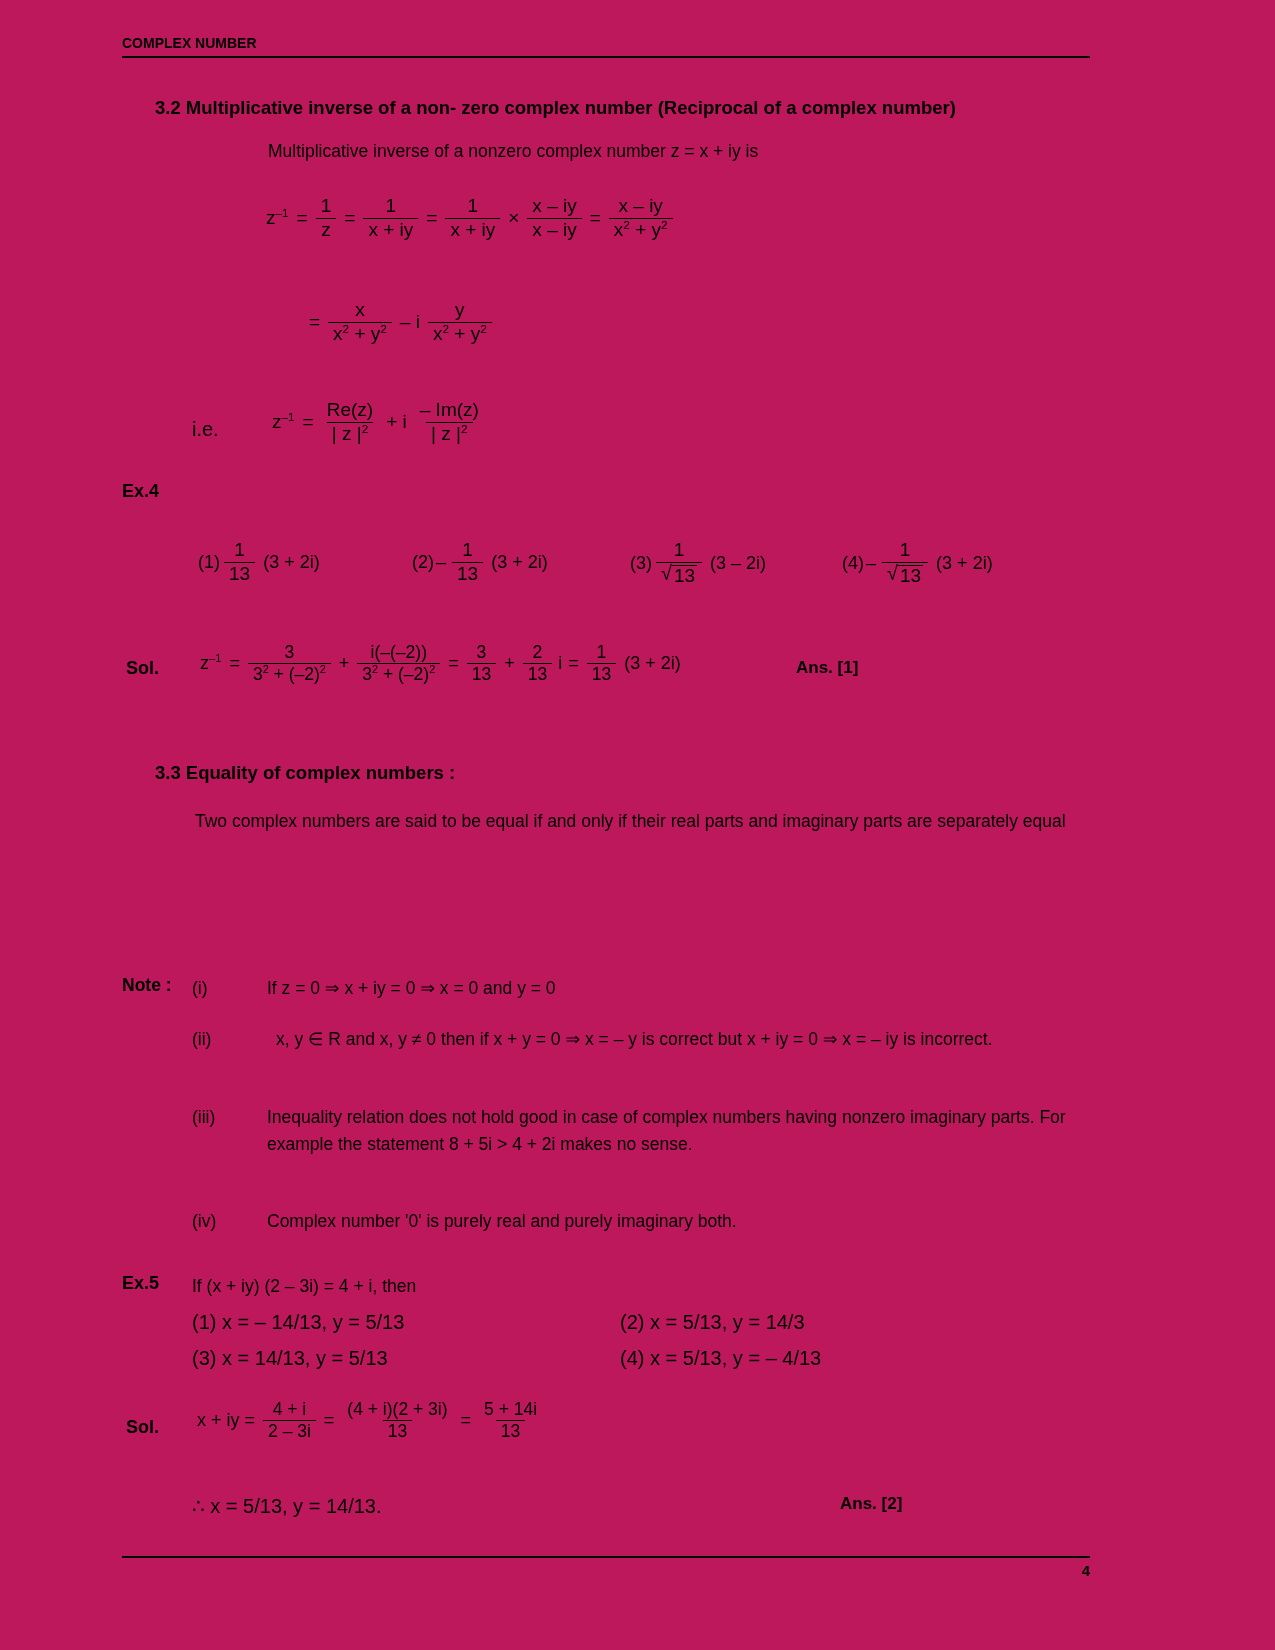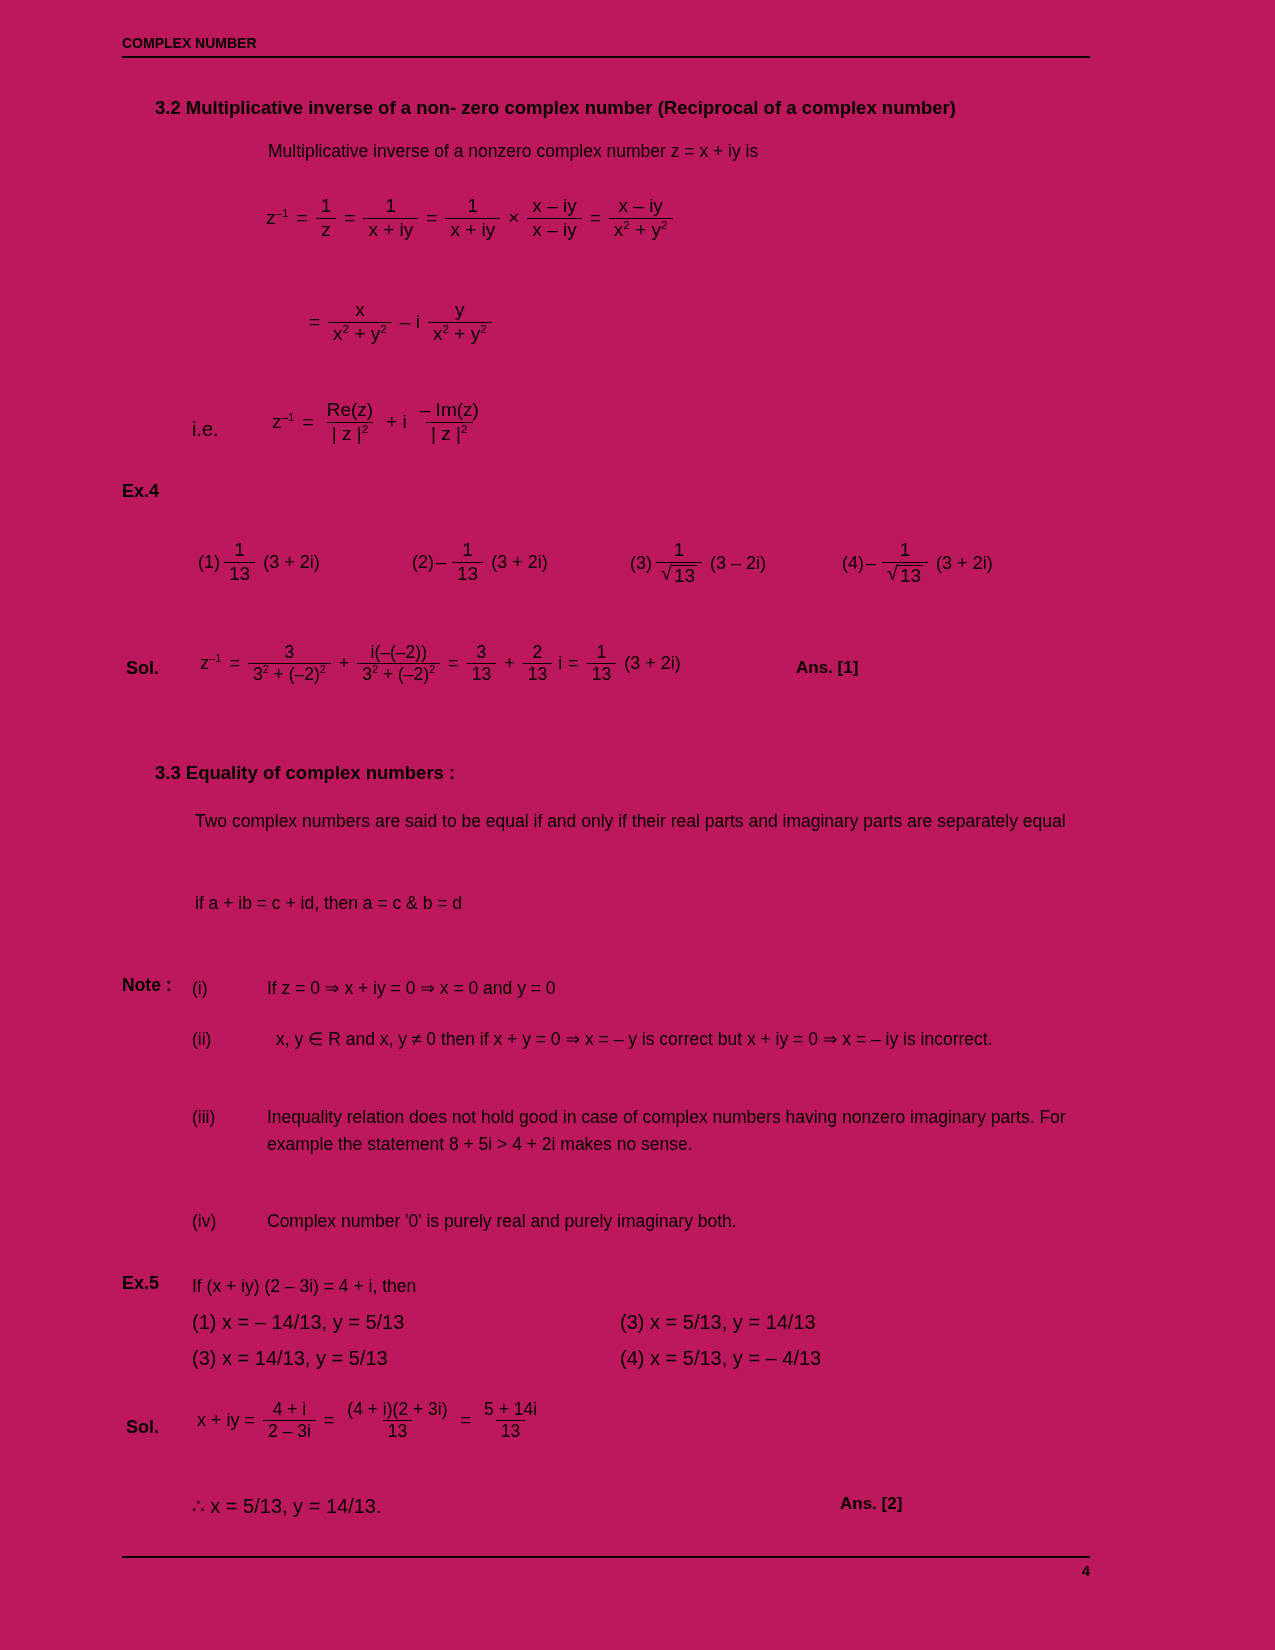--- a/index.html
+++ b/index.html
@@ -286,41 +286,40 @@
       <span class="num">1</span>
       <span class="den">13</span>
     </span>
     <span class="tok">(3 + 2i)</span>
   </div>
   <div class="ans" style="left:796px; top:658px;">Ans. [1]</div>
 
   <div class="sec-head" style="left:155px; top:762px;">3.3 Equality of complex numbers :</div>
 
   <div class="para" style="left:195px; top:808px; width:900px;">Two complex numbers are said to be equal if and only if their real parts and imaginary parts are separately equal</div>
-  <div class="para" style="left:195px; top:890px; width:900px;">if a + ib = c + id, then a = c   &amp;   b = d</div>
 
   <div class="label-bold" style="left:122px; top:975px; font-size:17.5px;">Note :</div>
 
   <div class="note-row" style="left:192px; top:975px;">(i)</div>
   <div class="note-row" style="left:267px; top:975px; width:830px;">If z = 0 ⇒ x + iy = 0 ⇒ x = 0 and y = 0</div>
 
   <div class="note-row" style="left:192px; top:1026px;">(ii)</div>
   <div class="note-row" style="left:276px; top:1026px; width:828px;">x, y ∈ R and x,  y ≠ 0 then if x + y = 0 ⇒ x = – y is correct but x + iy = 0 ⇒ x = – iy is incorrect.</div>
 
   <div class="note-row" style="left:192px; top:1104px;">(iii)</div>
   <div class="note-row" style="left:267px; top:1104px; width:828px;">Inequality relation does not hold good in case of complex numbers having nonzero imaginary parts. For example the statement 8 + 5i &gt; 4 + 2i makes no sense.</div>
 
   <div class="note-row" style="left:192px; top:1208px;">(iv)</div>
   <div class="note-row" style="left:267px; top:1208px; width:828px;">Complex number '0' is purely real and purely imaginary both.</div>
 
   <div class="label-bold" style="left:122px; top:1273px;">Ex.5</div>
   <div class="para" style="left:192px; top:1273px; width:700px;">If (x + iy) (2 – 3i) = 4 + i, then</div>
 
   <div class="inline" style="left:192px; top:1311px;">(1) x = – 14/13, y = 5/13</div>
-  <div class="inline" style="left:620px; top:1311px;">(3) x = 5/13, y = 14/13</div>
+  <div class="inline" style="left:620px; top:1311px;">(2) x = 5/13, y = 14/3</div>
   <div class="inline" style="left:192px; top:1347px;">(3) x = 14/13, y = 5/13</div>
   <div class="inline" style="left:620px; top:1347px;">(4) x = 5/13, y = – 4/13</div>
 
   <div class="label-bold" style="left:126px; top:1417px;">Sol.</div>
   <div class="math" style="left:193px; top:1400px; font-size:18px;">
     <span class="tok">x + iy =</span>
     <span class="frac small">
       <span class="num">4 + i</span>
       <span class="den">2 – 3i</span>
     </span>

